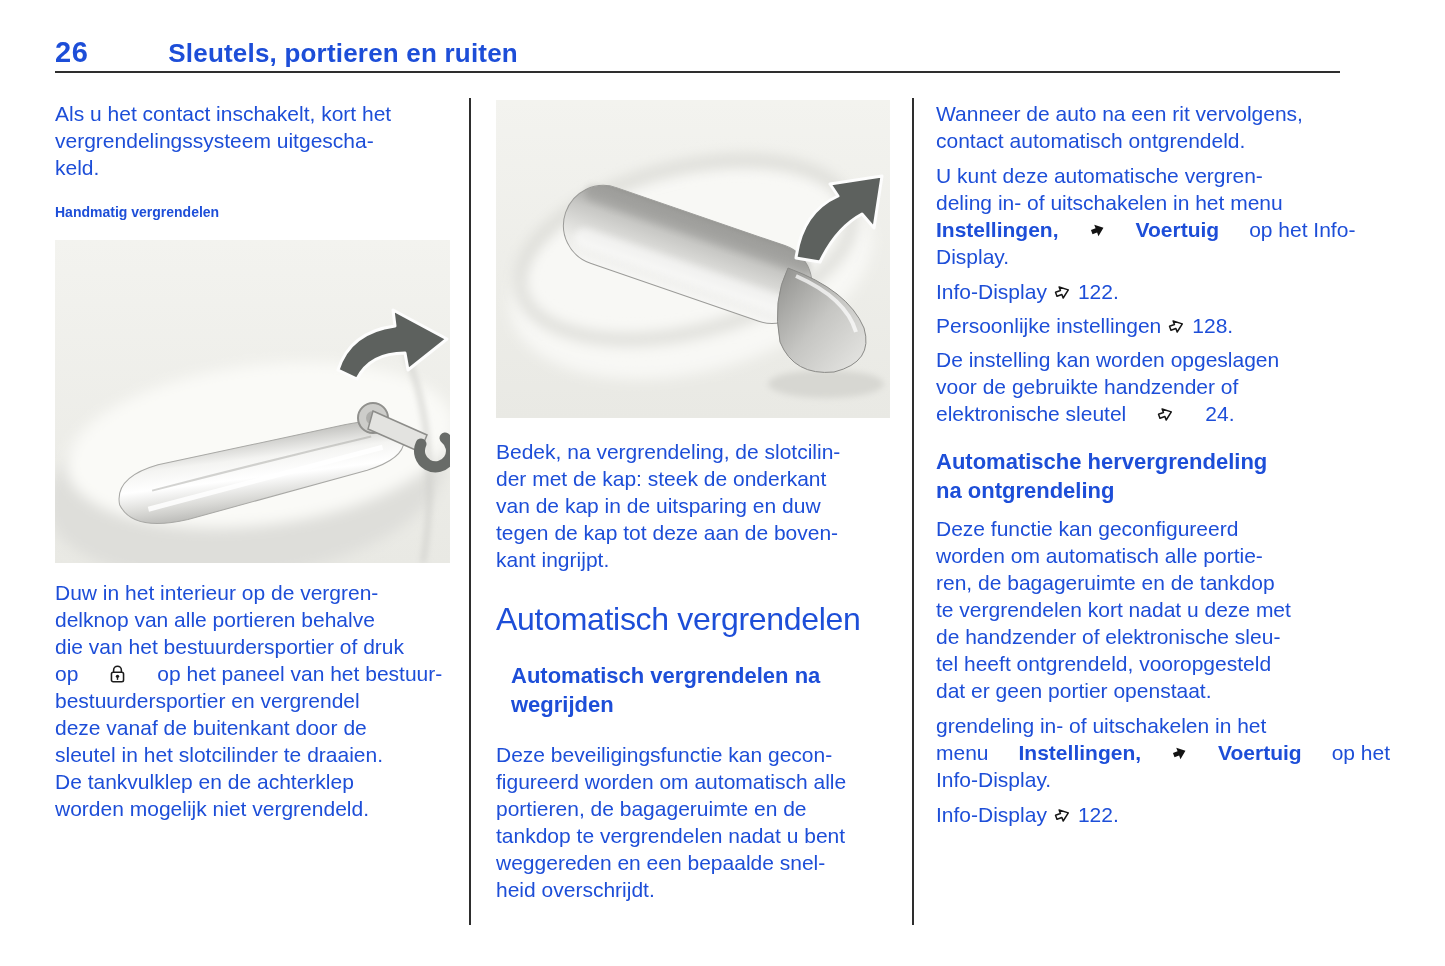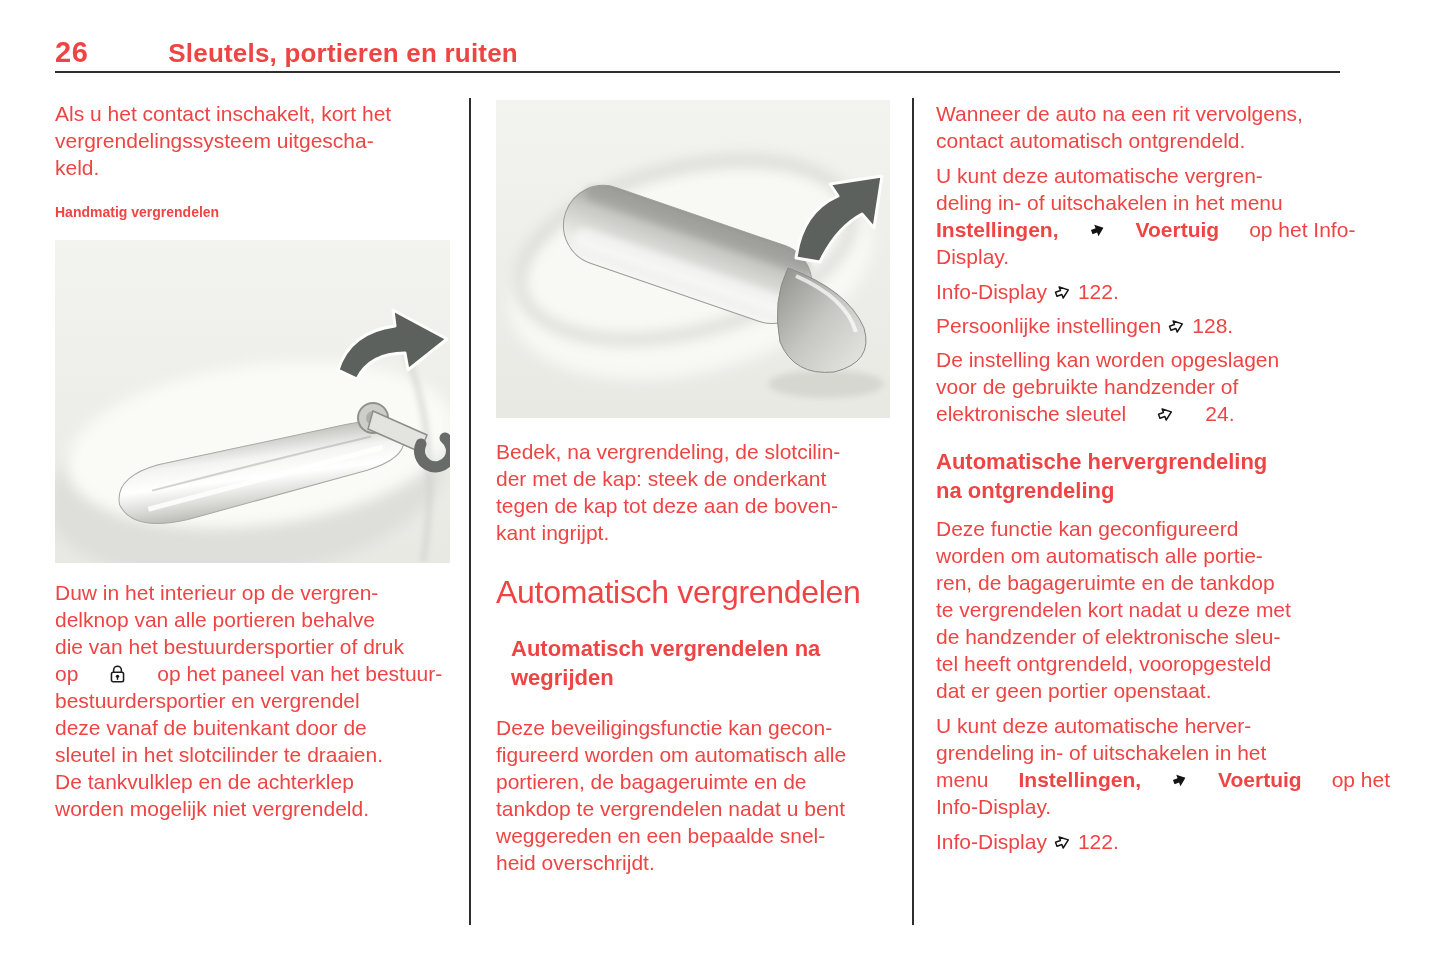--- a/index.html
+++ b/index.html
@@ -2,21 +2,21 @@
 <html><head>
 <meta charset="utf-8">
 <style>
   html, body { margin: 0; padding: 0; background: #ffffff; }
   .page {
     position: relative;
     width: 1445px;
     height: 966px;
     background: #ffffff;
     font-family: "Liberation Sans", "DejaVu Sans", sans-serif;
-    color: #ef4444;
+    color: #1d4ed8;
     overflow: hidden;
   }
 
   
   .header { position: absolute; left: 55px; top: 36px; width: 1285px; }
   .header-row { display: flex; align-items: baseline; }
   .page-number { font-size: 29px; font-weight: bold; letter-spacing: 0.5px; }
   .chapter-title { font-size: 26px; font-weight: bold; margin-left: 80px; letter-spacing: 0.2px; }
   .header-rule { position: absolute; left: 55px; top: 71px; width: 1285px; height: 2px; background: #2e2e2e; }
 
@@ -184,20 +184,21 @@
         <path d="M292,168 Q352,190 368,228 Q378,262 338,272 Q298,276 284,242 Q276,200 292,168 Z" fill="url(#cap2)" stroke="#8a8a87" stroke-width="1"></path>
         <path d="M300,176 Q350,198 360,232" stroke="#ffffff" stroke-width="4" fill="none" opacity="0.7"></path>
         <path d="M300,158 Q306,112 342,96 L334,84 L386,76 L378,128 L366,114 Q340,128 324,162 Z" fill="#5d615e" stroke="#fdfdfd" stroke-width="3" stroke-linejoin="round"></path>
       </svg>
     </div>
 
     <div class="para">
       <div data-bind-lines="col2.p1_lines">
           <div>Bedek, na vergrendeling, de slotcilin-</div>
           <div>der met de kap: steek de onderkant</div>
+          <div>van de kap in de uitsparing en duw</div>
           <div>tegen de kap tot deze aan de boven-</div>
           <div>kant ingrijpt.</div>
         </div>
     </div>
 
     <div class="h-large" data-bind="col2.heading_auto">Automatisch vergrendelen</div>
 
     <div class="h-bold2">
       <div data-bind-lines="col2.subheading_lines">
           <div>Automatisch vergrendelen na</div>
@@ -302,21 +303,20 @@
           <div>ren, de bagageruimte en de tankdop</div>
           <div>te vergrendelen kort nadat u deze met</div>
           <div>de handzender of elektronische sleu-</div>
           <div>tel heeft ontgrendeld, vooropgesteld</div>
           <div>dat er geen portier openstaat.</div>
         </div>
     </div>
 
     <div class="para">
       <div data-bind-lines="col3.p5.lines_before">
-          <div>U kunt deze automatische herver-</div>
           <div>grendeling in- of uitschakelen in het</div>
         </div>
       <div class="cline">
         <span data-bind="col3.p5.line3_pre">menu</span>
         <span class="gap"></span>
         <span class="b" data-bind="col3.p5.line3_bold1">Instellingen,</span>
         <span class="gap"></span>
         <svg class="inline-icon" width="17" height="18" viewBox="0 0 18 18">
           <g transform="rotate(-20 9 9)">
             <path d="M2.5,6.6 h5.2 v-4.1 l8,6.5 -8,6.5 v-4.1 h-5.2 z" fill="#141414"></path>

